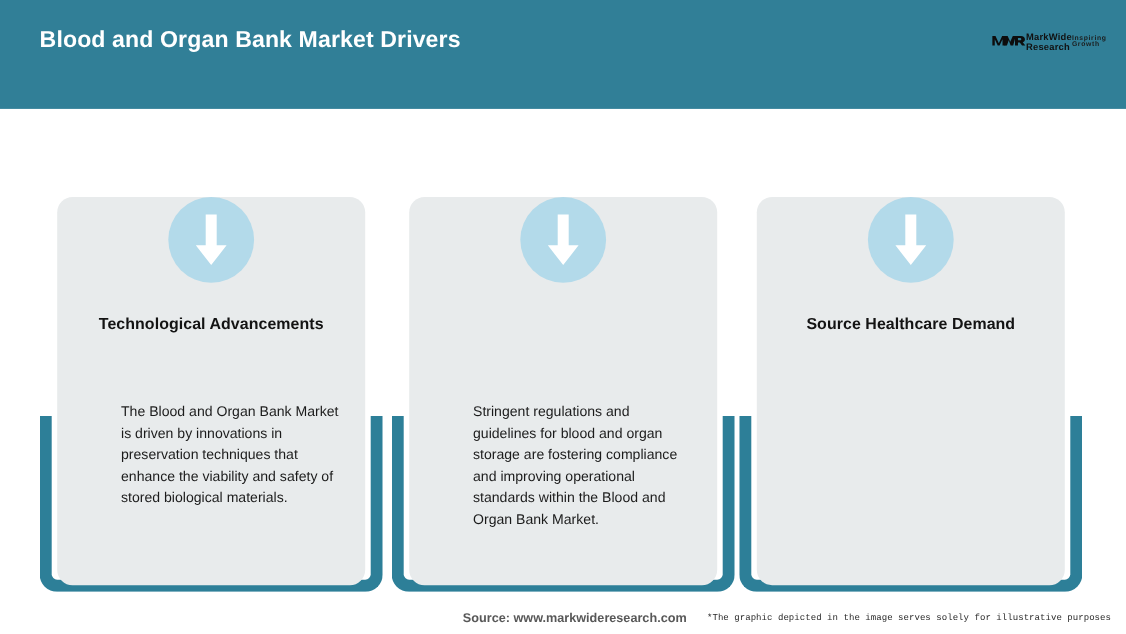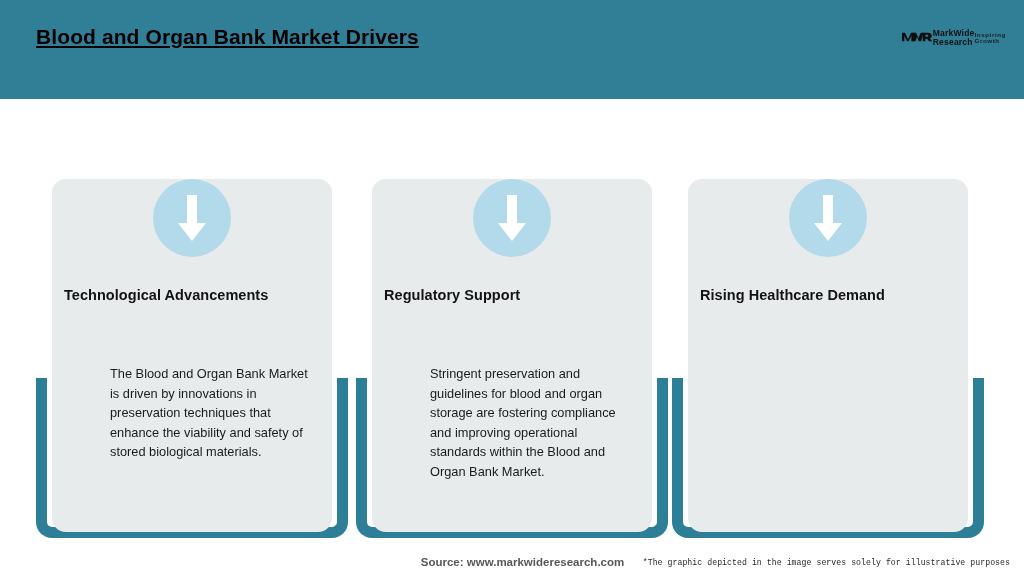--- a/index.html
+++ b/index.html
@@ -28,23 +28,22 @@
     width: 1024px;
     height: 99px;
     background: #317f97;
   }
   .header-title {
     position: absolute;
     left: 36px;
     top: 25px;
     font-size: 21px;
     font-weight: bold;
-    color: #000000;
+    color: #ffffff;
     letter-spacing: 0.1px;
-    text-decoration: underline;
   }
   .logo {
     position: absolute;
     right: 18px;
     top: 8px;
     width: 104px;
     height: 58px;
     display: flex;
     align-items: center;
     justify-content: flex-start;
@@ -123,21 +122,21 @@
     width: 34px;
     height: 50px;
     display: block;
   }
 
   .card-title {
     position: absolute;
     left: 12px;
     right: 12px;
     top: 108px;
-    text-align: left;
+    text-align: center;
     font-size: 14.5px;
     font-weight: bold;
     color: #131313;
     letter-spacing: 0.05px;
   }
 
   .card-body {
     position: absolute;
     left: 26px;
     right: 20px;
@@ -206,33 +205,32 @@
   </div>
 
   <div class="card-wrap c1">
     <div class="accent-frame"></div>
     <div class="card">
       <div class="icon-circle">
         <svg class="arrow-svg" viewBox="0 0 34 50">
           <polygon points="12,2 22,2 22,30 31,30 17,48 3,30 12,30" fill="#ffffff"></polygon>
         </svg>
       </div>
-      <div class="card-title">Regulatory Support</div>
-      <div class="card-body">Stringent preservation and guidelines for blood and organ storage are fostering compliance and improving operational standards within the Blood and Organ Bank Market.</div>
+      <div class="card-body">Stringent regulations and guidelines for blood and organ storage are fostering compliance and improving operational standards within the Blood and Organ Bank Market.</div>
     </div>
   </div>
 
   <div class="card-wrap c2">
     <div class="accent-frame"></div>
     <div class="card">
       <div class="icon-circle">
         <svg class="arrow-svg" viewBox="0 0 34 50">
           <polygon points="12,2 22,2 22,30 31,30 17,48 3,30 12,30" fill="#ffffff"></polygon>
         </svg>
       </div>
-      <div class="card-title">Rising Healthcare Demand</div>
+      <div class="card-title">Source Healthcare Demand</div>
     </div>
   </div>
 
   <div class="source">Source: www.markwideresearch.com</div>
   <div class="disclaimer">*The graphic depicted in the image serves solely for illustrative purposes</div>
 
 </div>
 
 </body></html>

